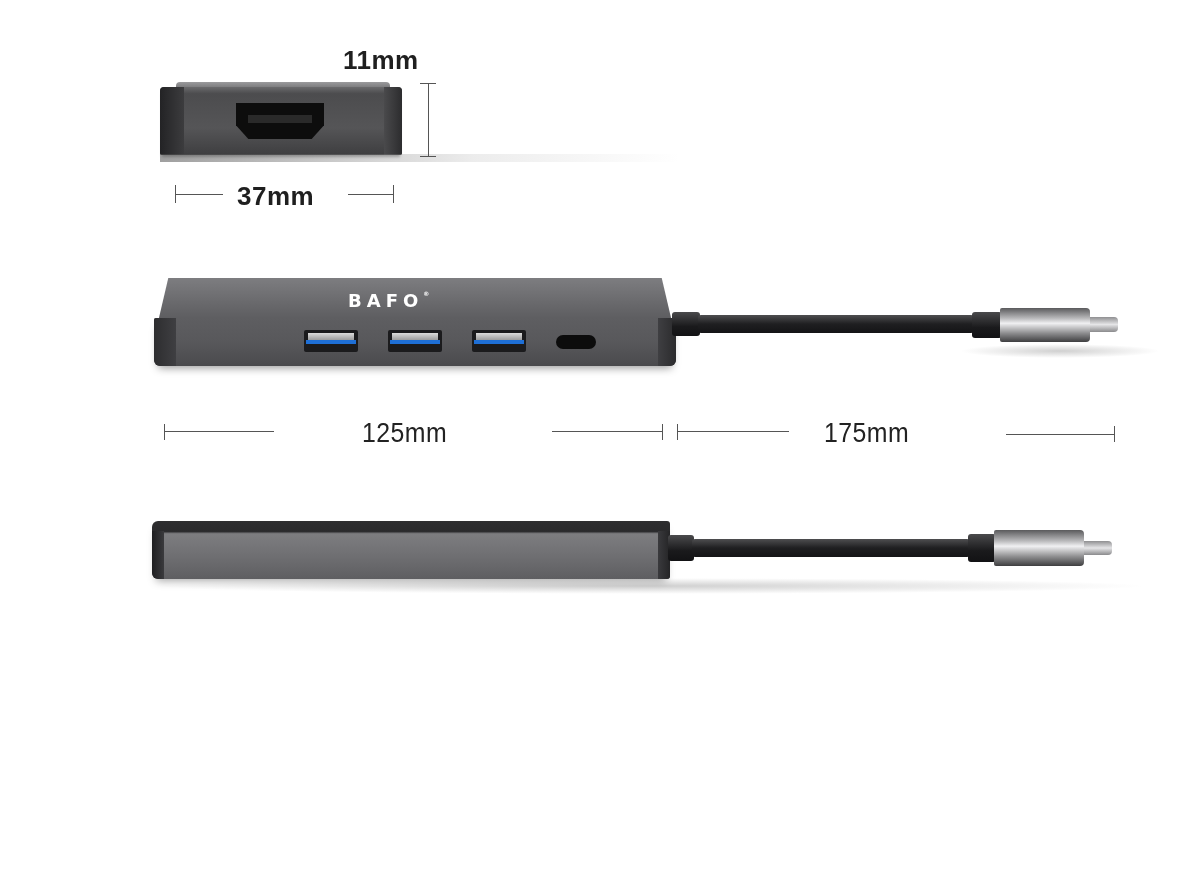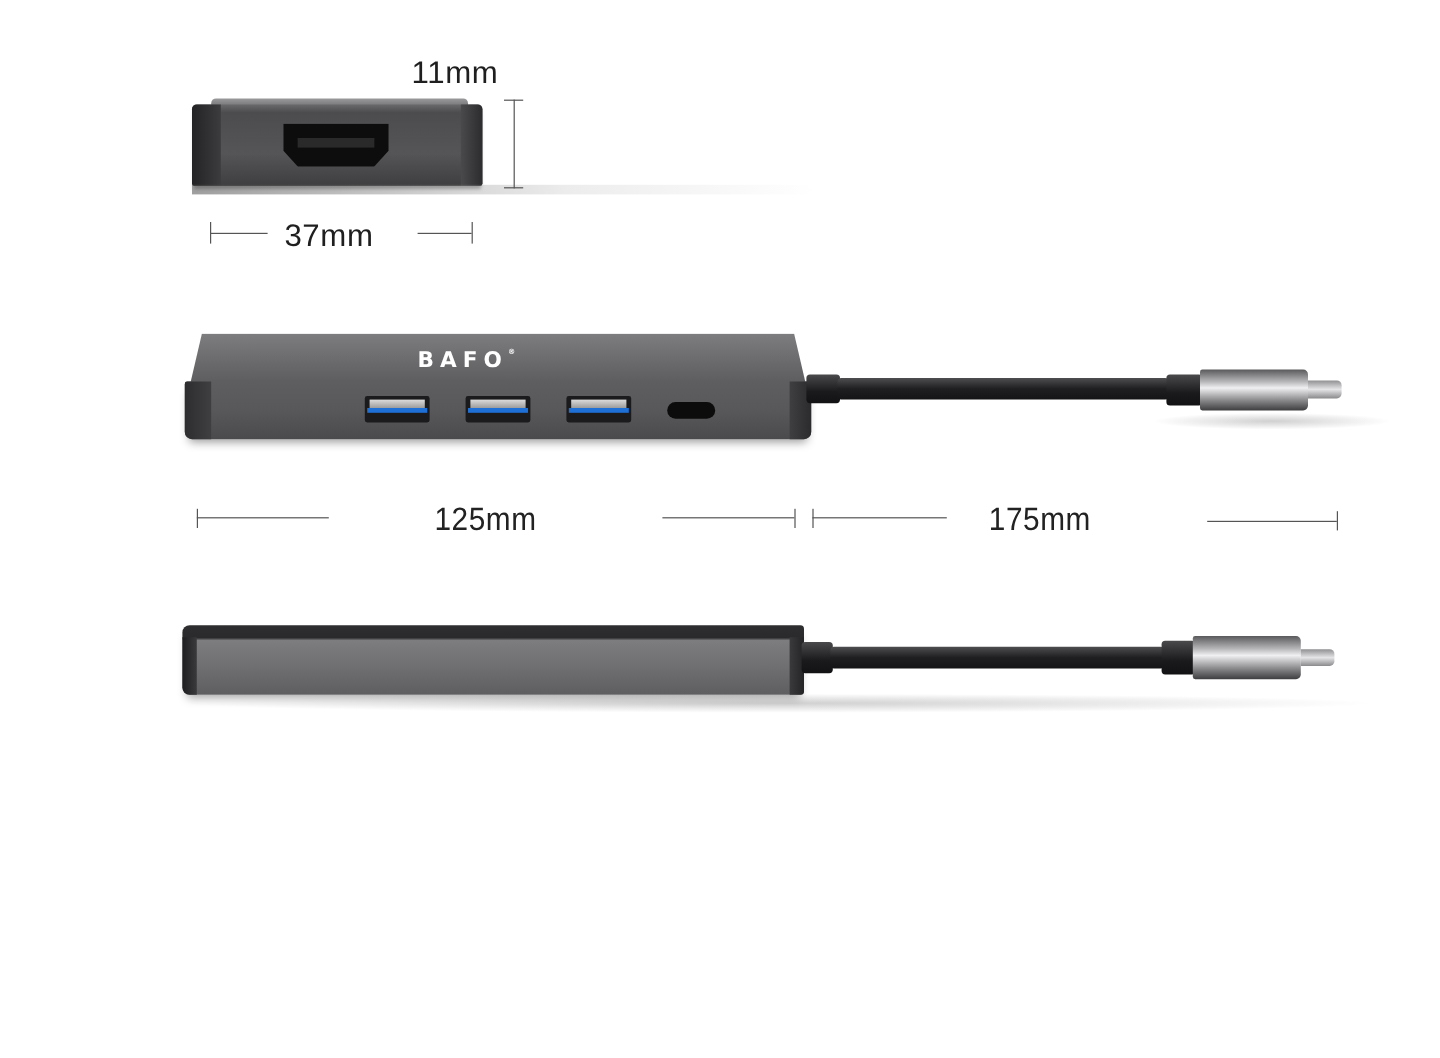--- a/index.html
+++ b/index.html
@@ -4,21 +4,21 @@
 <style>
   html, body { margin: 0; padding: 0; }
   body {
     width: 1200px; height: 882px; position: relative; overflow: hidden;
     background: #ffffff;
     font-family: "Liberation Sans", sans-serif;
   }
   .abs { position: absolute; }
   .label {
     font-family: "Liberation Sans", sans-serif;
-    font-weight: normal; font-size: 26px; color: #1f1f1f; letter-spacing: 0.5px;
+    font-weight: bold; font-size: 26px; color: #1f1f1f; letter-spacing: 0.5px;
   }
   .label.narrow { font-weight: normal; transform: scaleX(0.92); transform-origin: left; font-size: 27px; color: #222; }
   .hline { position: absolute; height: 0; border-top: 1.5px solid #555; }
   .vtick { position: absolute; width: 0; border-left: 1.5px solid #555; }
 
   
   .end-body {
     left: 160px; top: 87px; width: 242px; height: 68px;
     background: linear-gradient(180deg, #6a6a6c 0%, #4c4c4e 10%, #555557 60%, #3e3e40 100%);
     border-radius: 4px 4px 2px 2px;

